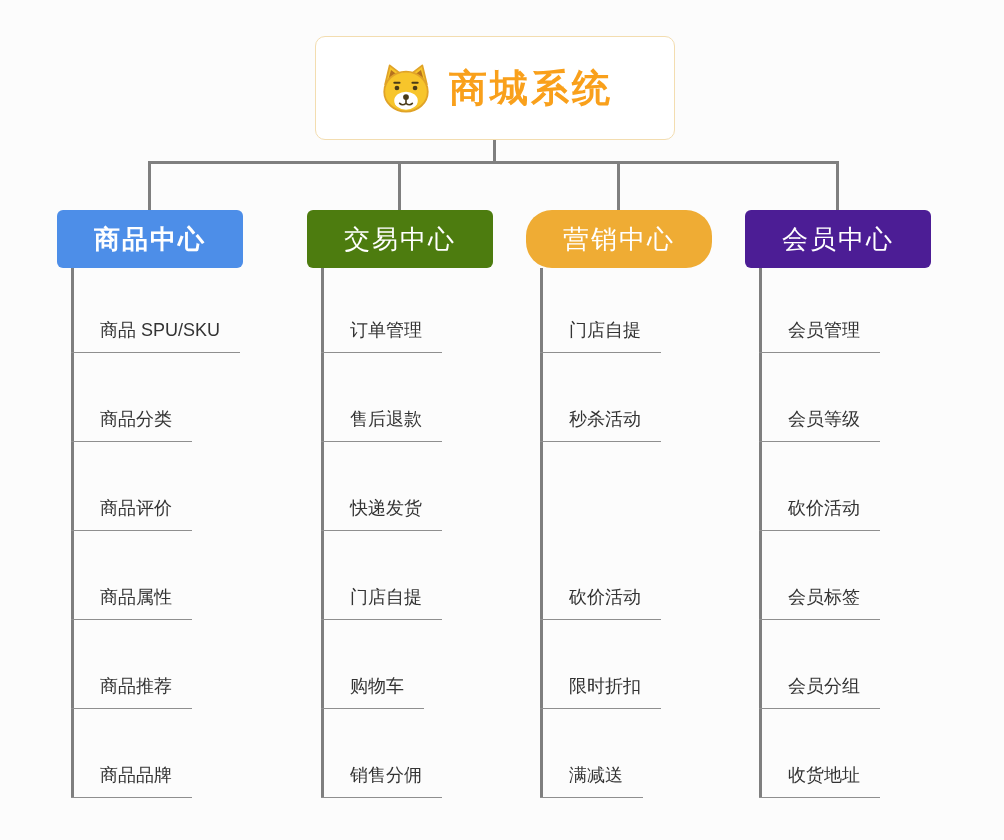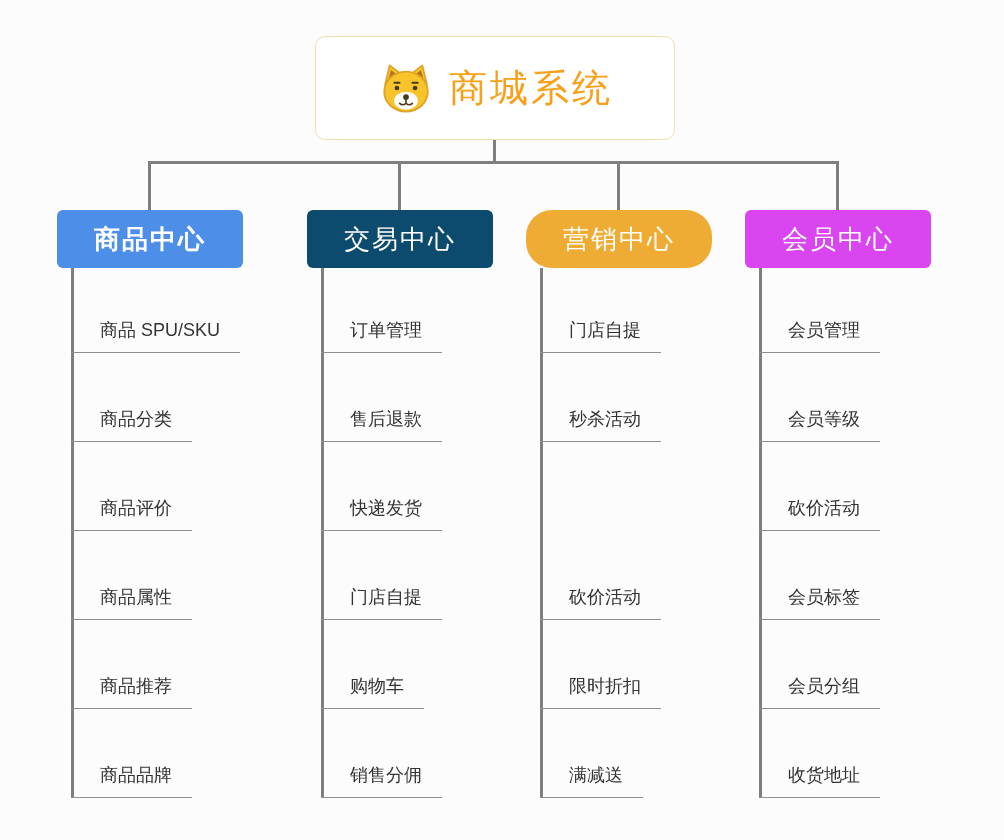--- a/index.html
+++ b/index.html
@@ -12,21 +12,21 @@
   .canvas{position:absolute;inset:0;}
 
   
   .node-root{
     position:absolute;left:315px;top:36px;width:360px;height:104px;
     background:#ffffff;border:1px solid #f3ddb0;border-radius:10px;
     display:flex;align-items:center;justify-content:center;gap:14px;
     box-sizing:border-box;
   }
   .root-title{
-    font-size:38px;font-weight:400;color:#f9a01b;letter-spacing:3px;
+    font-size:38px;font-weight:700;color:#f9a01b;letter-spacing:3px;
   }
   .dog{width:58px;height:52px;flex:0 0 auto;}
 
   
   .line{position:absolute;background:#7f7f7f;}
   .root-stub{left:493px;top:139px;width:3px;height:25px;}
   .hline{left:149px;top:161px;width:690px;height:3px;}
   .stub{top:161px;width:3px;height:50px;}
   #s0{left:148px}#s1{left:398px}#s2{left:617px}#s3{left:836px}
   .trunk{top:268px;width:3px;height:529px;}
@@ -88,40 +88,40 @@
   <div class="branch-header" id="b0" style="background-color: rgb(77, 142, 232); font-weight: bold;">
     <span>商品中心</span>
   </div>
   <div class="child c0 r0">商品 SPU/SKU</div>
   <div class="child c0 r1">商品分类</div>
   <div class="child c0 r2">商品评价</div>
   <div class="child c0 r3">商品属性</div>
   <div class="child c0 r4">商品推荐</div>
   <div class="child c0 r5">商品品牌</div>
 
-  <div class="branch-header" id="b1" style="background-color: #0c4a6e;">
+  <div class="branch-header" id="b1" style="background-color: #4d7c0f;">
     <span>交易中心</span>
   </div>
   <div class="child c1 r0">订单管理</div>
   <div class="child c1 r1">售后退款</div>
   <div class="child c1 r2">快递发货</div>
   <div class="child c1 r3">门店自提</div>
   <div class="child c1 r4">购物车</div>
   <div class="child c1 r5">销售分佣</div>
 
   <div class="branch-header" id="b2" style="background-color: rgb(239, 172, 52); border-radius: 26px;">
     <span>营销中心</span>
   </div>
   <div class="child c2 r0">门店自提</div>
   <div class="child c2 r1">秒杀活动</div>
   <div class="child c2 r3">砍价活动</div>
   <div class="child c2 r4">限时折扣</div>
   <div class="child c2 r5">满减送</div>
 
-  <div class="branch-header" id="b3" style="background-color: #d946ef; text-align: right;">
+  <div class="branch-header" id="b3" style="background-color: #4c1d95; text-align: right;">
     <span>会员中心</span>
   </div>
   <div class="child c3 r0">会员管理</div>
   <div class="child c3 r1">会员等级</div>
   <div class="child c3 r2">砍价活动</div>
   <div class="child c3 r3">会员标签</div>
   <div class="child c3 r4">会员分组</div>
   <div class="child c3 r5">收货地址</div>
 
 </div>

